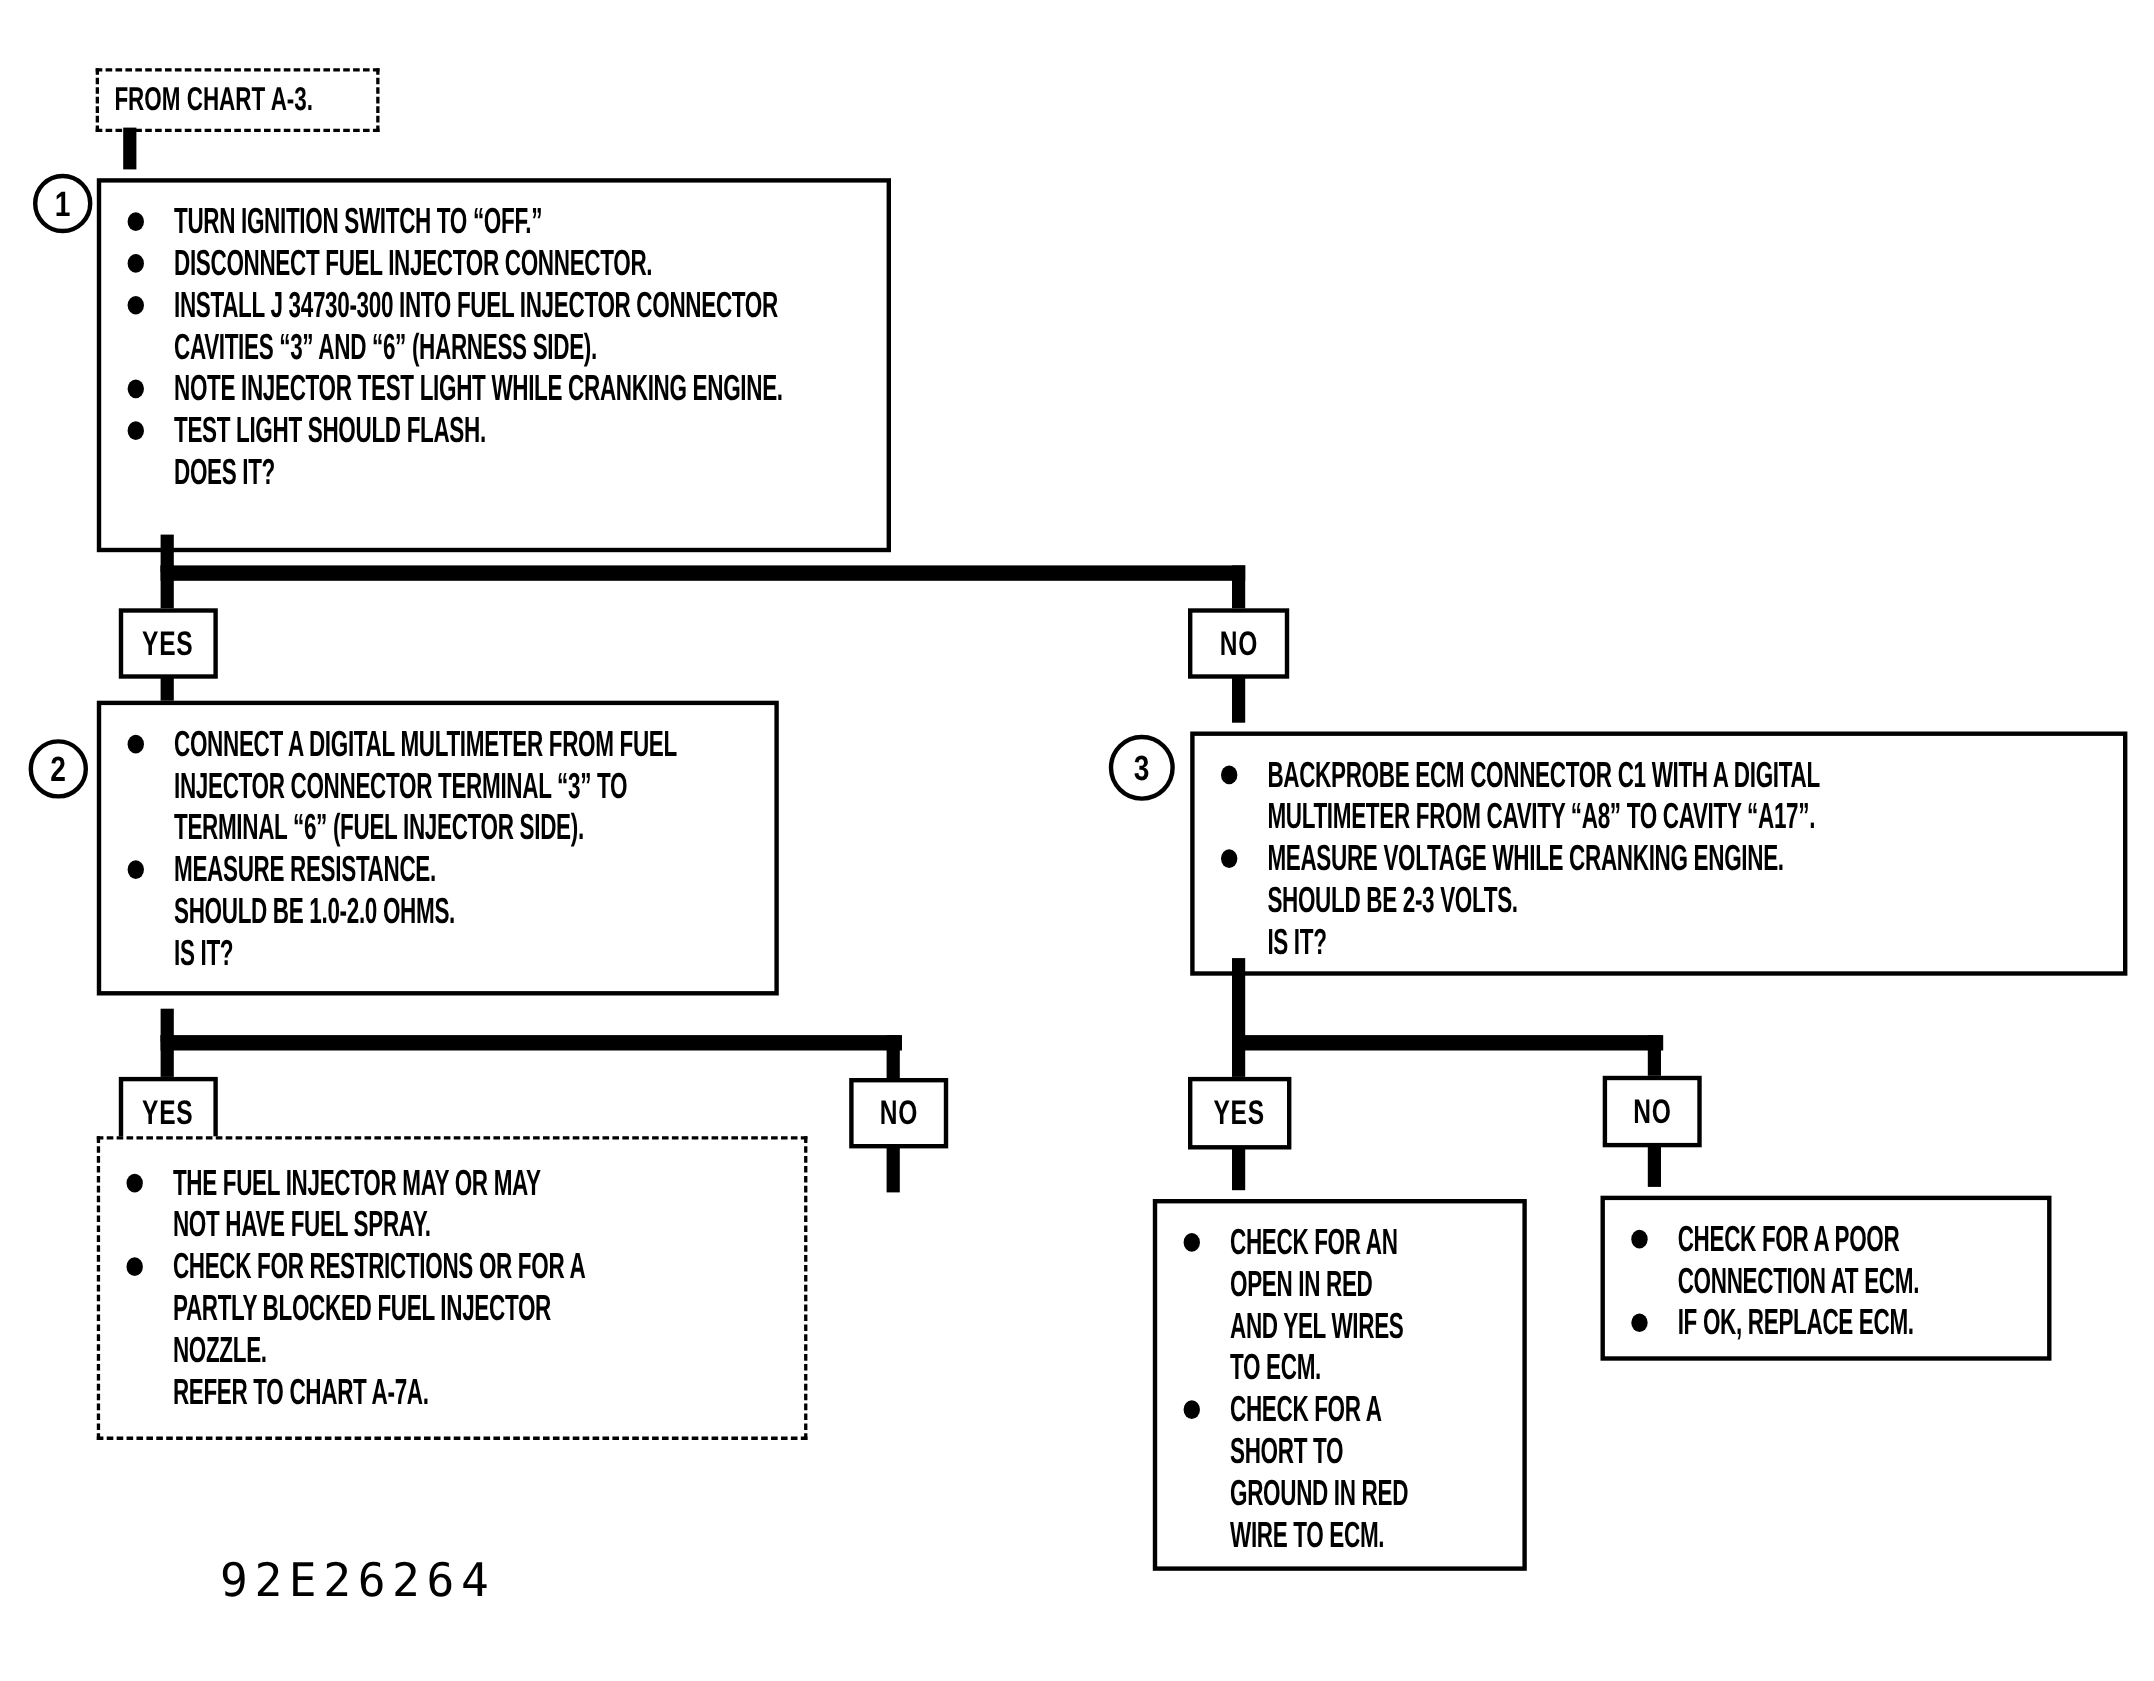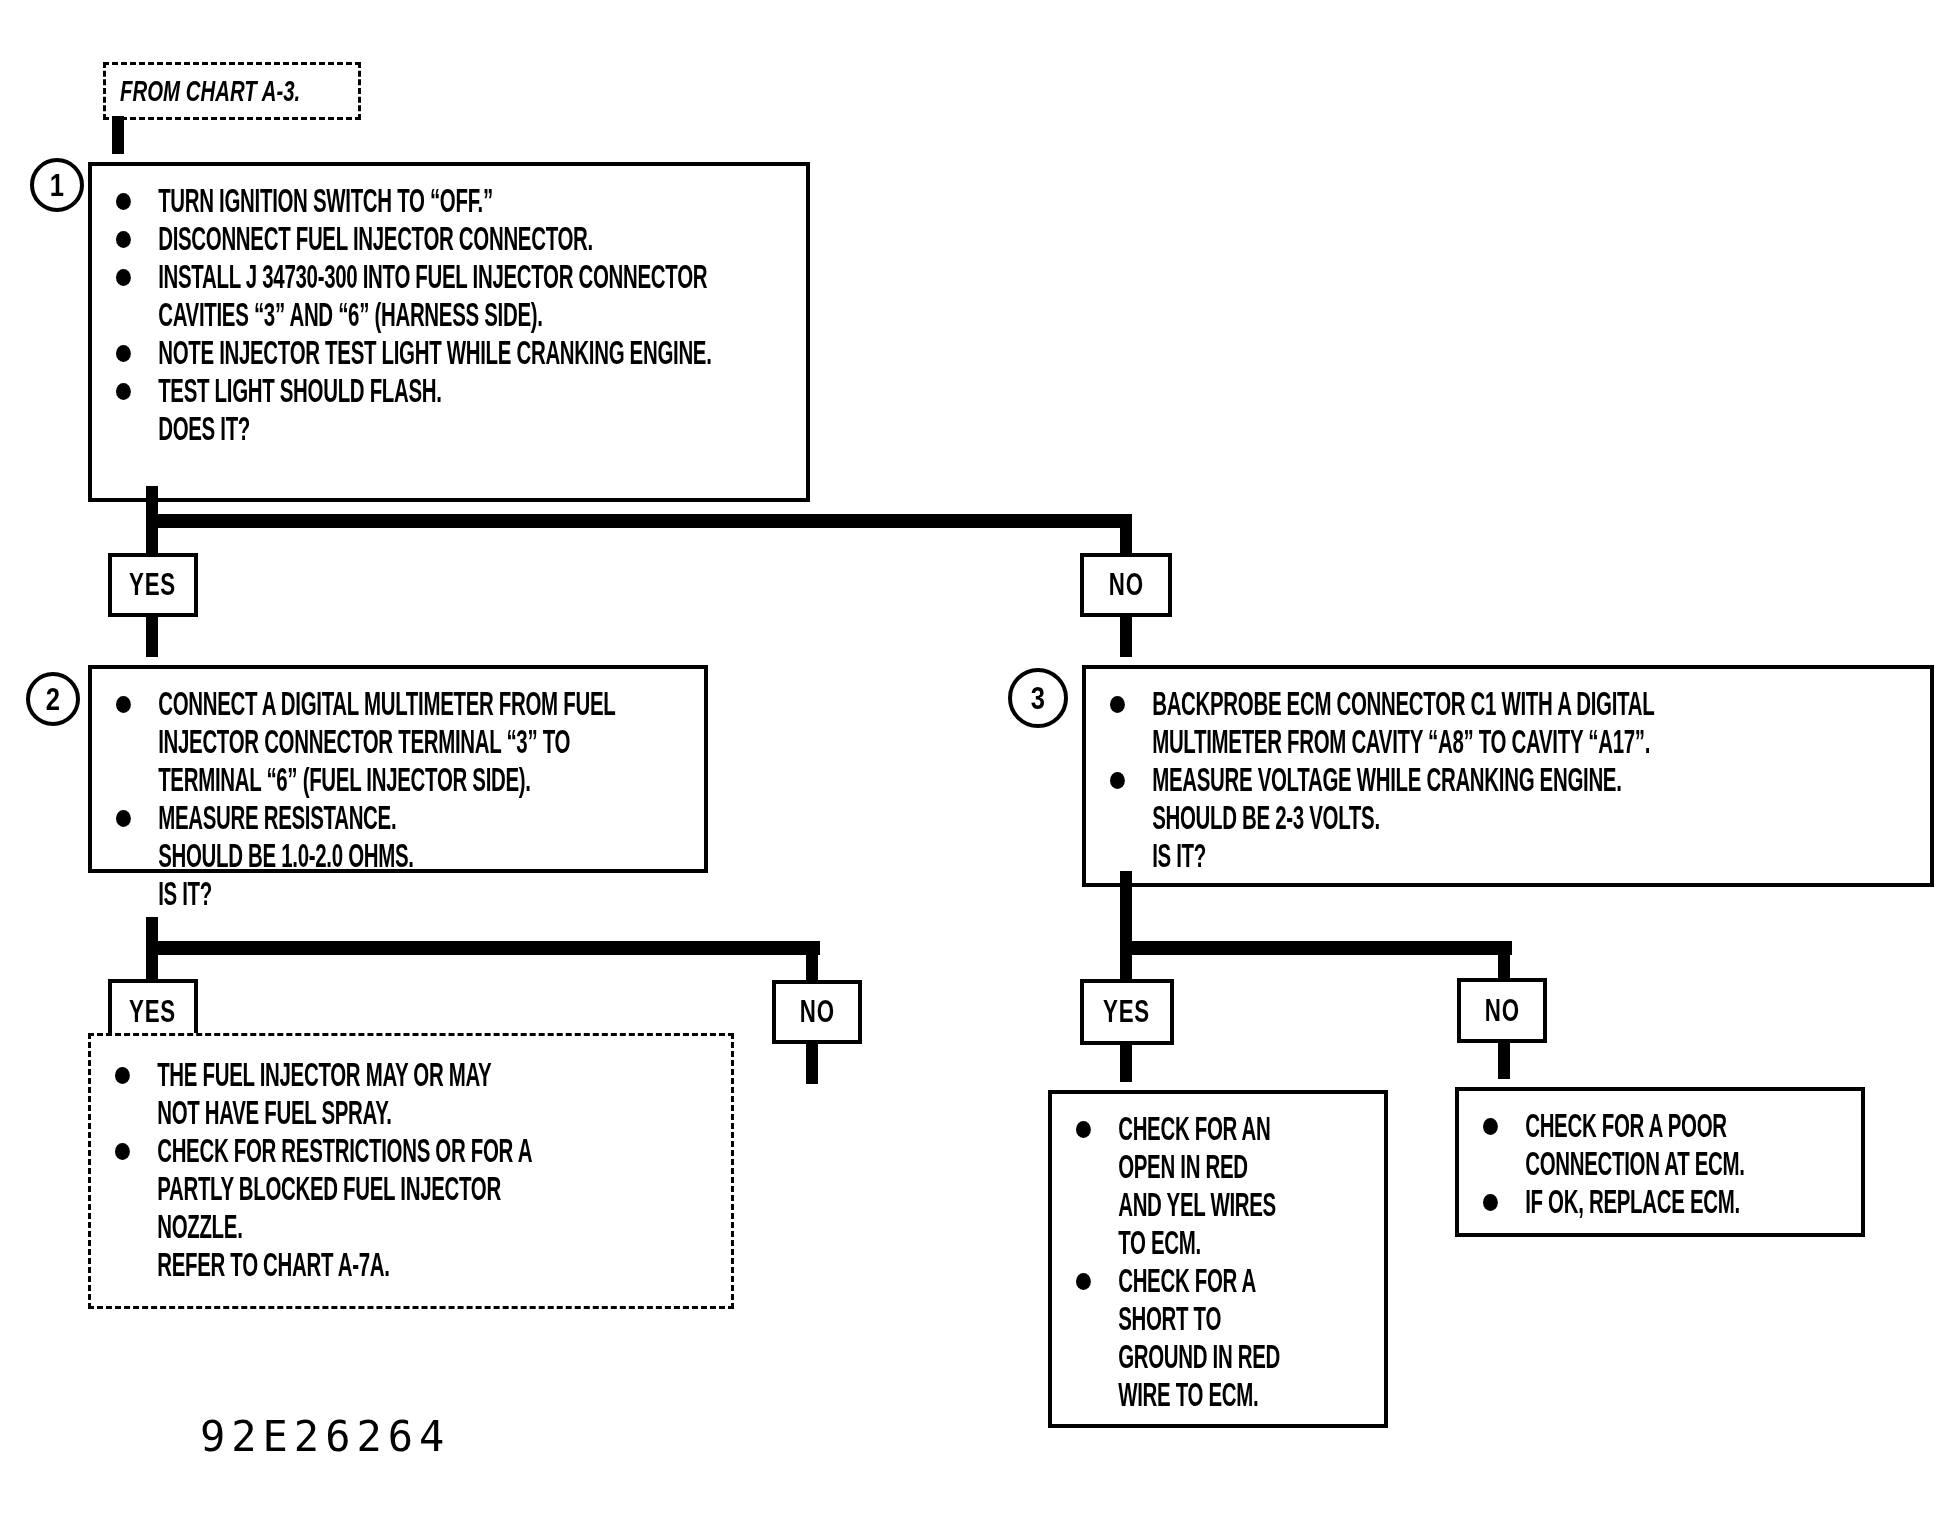--- a/index.html
+++ b/index.html
@@ -25,21 +25,21 @@
   .dot{width:24px;height:17px;border-radius:50%;background:#000;}
   .ttext{white-space:nowrap;}
   .figcode{position:absolute;left:200px;top:1412px;font-family:"DejaVu Sans Mono",monospace;
            font-size:42px;letter-spacing:6px;font-weight:normal;}
 </style>
 </head>
 <body>
 
 <div class="canvas">
 
-  <div class="dashbox" style="left:103px;top:62px;width:258px;height:58px;font-style:italic;">
+  <div class="dashbox" style="left:87px;top:62px;width:258px;height:58px;">
     <div class="fromtxt">FROM CHART A-3.</div>
   </div>
 
   <div class="flow-line" style="left:112px;top:116px;width:12px;height:38px;"></div>
 
   <div class="ncircle" style="left:30px;top:158px;">
     <span class="sq">1</span>
   </div>
   <div class="fbox" style="left:88px;top:150px;width:722px;height:340px;">
     <div class="btxt">
@@ -95,21 +95,21 @@
   <div class="dbox" style="left:1080px;top:553px;width:92px;height:64px;">
     <span class="sq">NO</span>
   </div>
 
   <div class="flow-line" style="left:146px;top:615px;width:12px;height:42px;"></div>
   <div class="flow-line" style="left:1120px;top:615px;width:12px;height:42px;"></div>
 
   <div class="ncircle" style="left:26px;top:672px;">
     <span class="sq">2</span>
   </div>
-  <div class="fbox" style="left:88px;top:653px;width:620px;height:208px;">
+  <div class="fbox" style="left:88px;top:625px;width:620px;height:268px;">
     <div class="btxt">
         <div class="tline">
           <span class="bcell">
             <span class="dot"></span>
           </span>
           <span class="ttext">CONNECT A DIGITAL MULTIMETER FROM FUEL</span>
         </div>
         <div class="tline">
           <span class="bcell"></span>
           <span class="ttext">INJECTOR CONNECTOR TERMINAL “3” TO</span>

